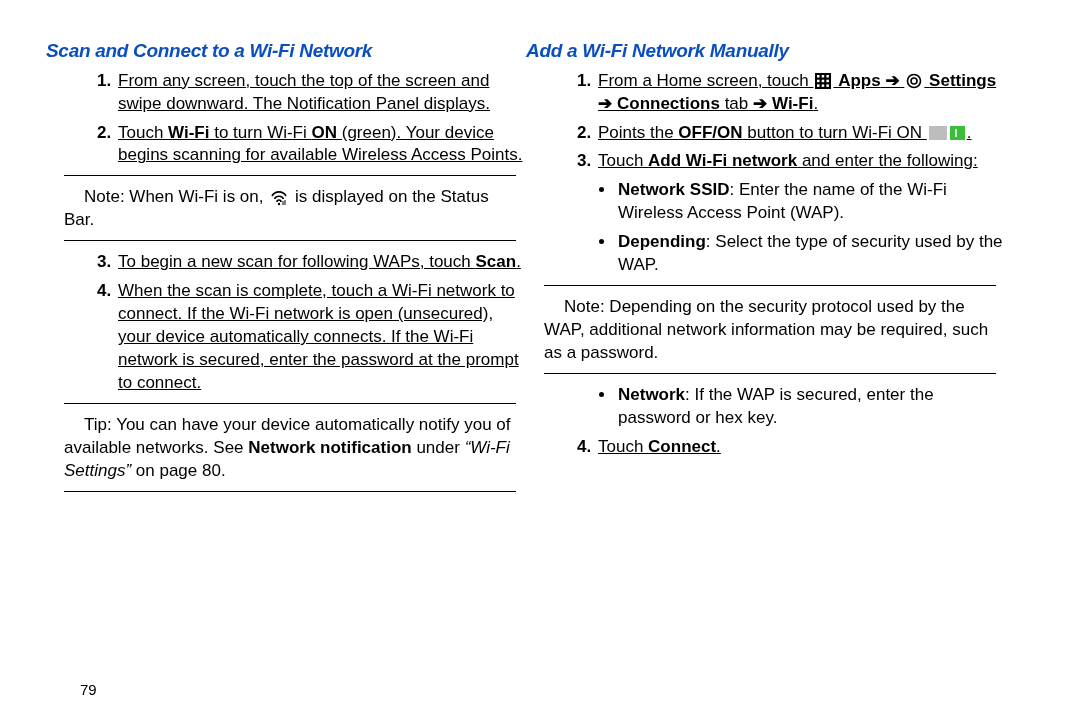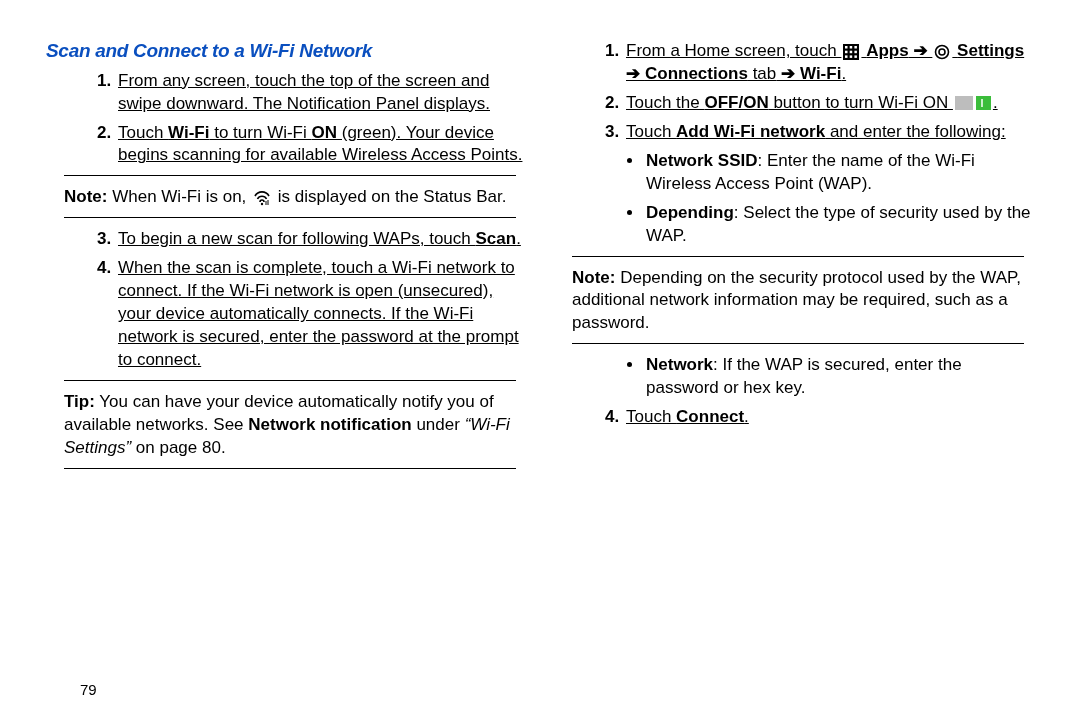--- a/index.html
+++ b/index.html
@@ -9,21 +9,20 @@
     height: 720px;
     background: #fff;
     font-family: Arial, Helvetica, sans-serif;
     font-size: 17px;
     line-height: 1.35;
     color: #000;
   }
   .page {
     display: flex;
     padding: 38px 30px 10px 46px;
-    gap: 28px;
     box-sizing: border-box;
   }
   .col {
     width: 480px;
   }
   .heading {
     font-family: Arial, Helvetica, sans-serif;
     font-weight: 900;
     font-style: italic;
     color: #0a4fbf;
@@ -59,21 +58,22 @@
   }
   .hr {
     border: none;
     border-top: 1.5px solid #000;
     margin: 8px 10px 10px 18px;
   }
   .note-block, .tip-block {
     margin: 8px 10px 8px 18px;
   }
   .note-lead {
-    font-weight: bold;
+    font-weight: normal;
+    margin-left: 20px;
   }
   .bold { font-weight: bold; }
   .italic { font-style: italic; }
   .page-num {
     position: absolute;
     left: 80px;
     top: 680px;
     font-size: 15px;
   }
   
@@ -125,20 +125,21 @@
     </ol>
 
     <hr class="hr">
     <div class="tip-block">
       <span class="note-lead">Tip:</span><span> You can have your device automatically notify you of available networks. See </span><span class="bold">Network notification</span><span> under </span><span class="italic">“Wi-Fi Settings”</span><span> on page 80.</span>
     </div>
     <hr class="hr">
   </div>
 
   <div class="col">
+    <div class="heading">Add a Wi-Fi Network Manually</div>
 
     <ol>
       <li>
         <span>From a Home screen, touch </span><span class="apps-icon"><svg width="16" height="16" viewBox="0 0 16 16">
               <rect x="0" y="0" width="16" height="16" fill="#000"></rect>
               <g fill="#fff">
                 <rect x="2" y="2" width="2.5" height="2.5"></rect>
                 <rect x="6.7" y="2" width="2.5" height="2.5"></rect>
                 <rect x="11.4" y="2" width="2.5" height="2.5"></rect>
                 <rect x="2" y="6.7" width="2.5" height="2.5"></rect>
@@ -149,21 +150,21 @@
                 <rect x="11.4" y="11.4" width="2.5" height="2.5"></rect>
               </g>
             </svg></span>
         <span class="bold">Apps</span><span class="bold"> ➔ </span><span class="settings-icon"><svg width="16" height="16" viewBox="0 0 16 16">
               <circle cx="8" cy="8" r="6.5" fill="none" stroke="#000" stroke-width="1.6"></circle>
               <circle cx="8" cy="8" r="3" fill="none" stroke="#000" stroke-width="1.6"></circle>
             </svg></span>
         <span class="bold">Settings</span><span class="bold"> ➔ </span><span class="bold">Connections</span><span> tab</span><span class="bold"> ➔ </span><span class="bold">Wi-Fi</span><span>.</span>
       </li>
       <li>
-        <span>Touch the </span><span class="bold">OFF/ON</span><span> button to turn Wi-Fi ON </span><span class="toggle-icon"><svg width="36" height="16" viewBox="0 0 36 16">
+        <span>Points the </span><span class="bold">OFF/ON</span><span> button to turn Wi-Fi ON </span><span class="toggle-icon"><svg width="36" height="16" viewBox="0 0 36 16">
               <rect x="0" y="1" width="36" height="14" fill="#bdbdbd"></rect>
               <rect x="18" y="1" width="18" height="14" fill="#3bbd3b"></rect>
               <rect x="18" y="1" width="3" height="14" fill="#fff"></rect>
               <line x1="27" y1="4" x2="27" y2="12" stroke="#fff" stroke-width="1.5"></line>
             </svg></span><span>.</span>
       </li>
       <li>
         <span>Touch </span><span class="bold">Add Wi-Fi network</span><span> and enter the following:</span>
       </li>
     </ol>

